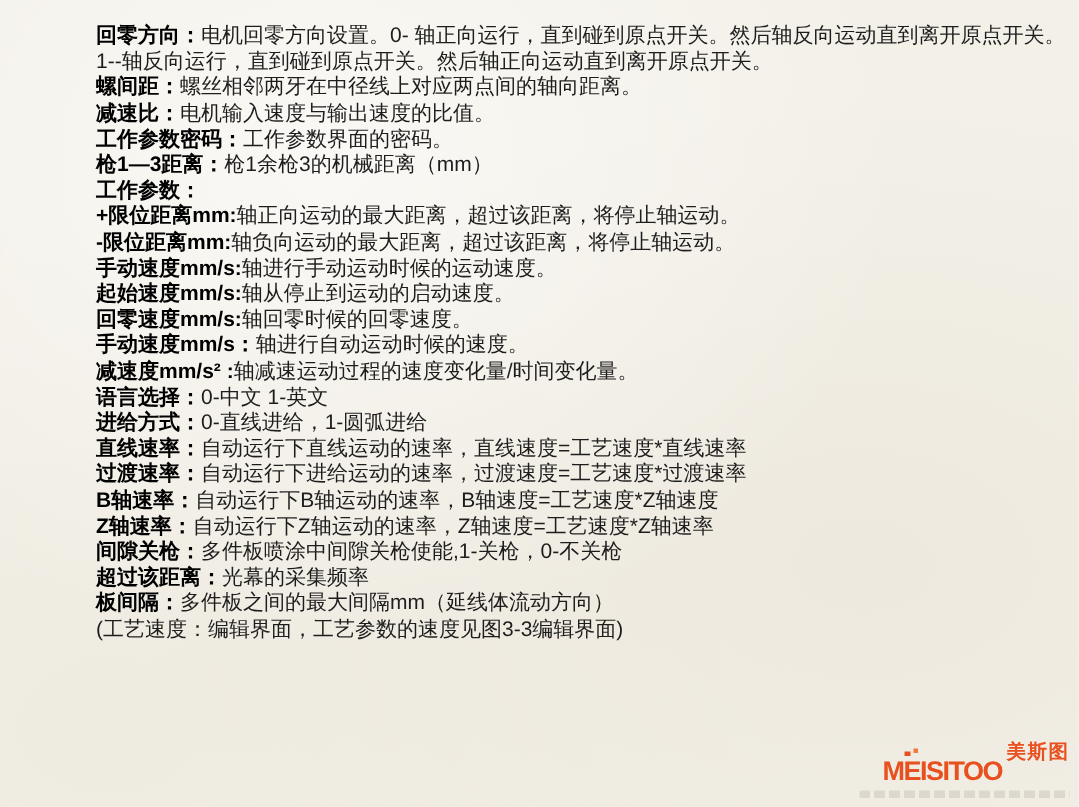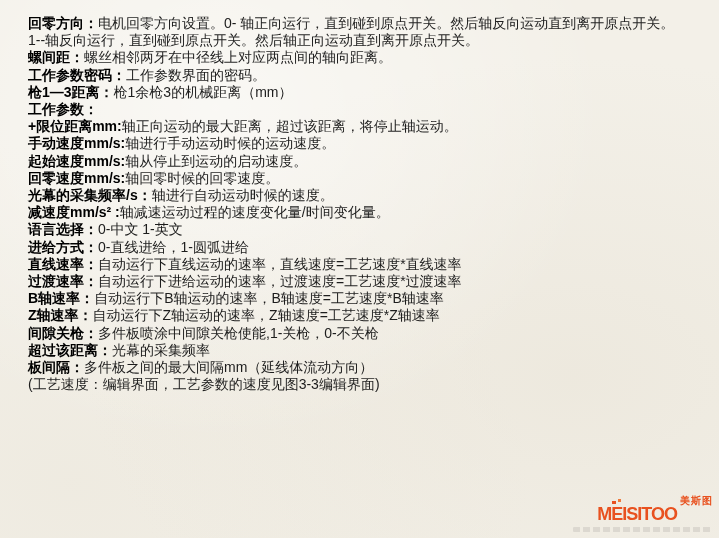--- a/index.html
+++ b/index.html
@@ -17,20 +17,21 @@
   .content {
     position:absolute;
     top:15px; left:28px; right:2px;
   }
   .line {
     font-size:14px;
     line-height:17.2px;
     color:#1d1d1d;
     white-space:nowrap;
     letter-spacing:0;
+    margin-left:36px;
   }
   .line .term {
     font-weight:bold;
     color:#000;
   }
   .logo {
     position:absolute;
     right:6px; bottom:6px;
     text-align:right;
   }
@@ -54,55 +55,57 @@
     background:#e8511f;
   }
   .logo-accent2 {
     position:absolute;
     left:21px; top:-5px;
     width:3px; height:3px;
     background:#ef7a3c;
   }
   .logo-cn {
     font-weight:bold;
-    font-size:10px;
+    font-size:13px;
     color:#e8511f;
     margin-left:3px;
     letter-spacing:1px;
   }
   .logo-watermark {
     width:140px; height:5px;
     margin-top:2px;
     margin-left:auto;
     background:repeating-linear-gradient(90deg,#dcd8d0 0 7px,rgba(220,216,208,0) 7px 10px);
     border-radius:1px;
   }
 </style>
 </head>
 <body>
 
 <div class="page">
   <div class="content">
     <div class="line"><span class="term">回零方向：</span><span>电机回零方向设置。0- 轴正向运行，直到碰到原点开关。然后轴反向运动直到离开原点开关。</span></div>
     <div class="line"><span class="term"></span><span>1--轴反向运行，直到碰到原点开关。然后轴正向运动直到离开原点开关。</span></div>
     <div class="line"><span class="term">螺间距：</span><span>螺丝相邻两牙在中径线上对应两点间的轴向距离。</span></div>
+    <div class="line"><span class="term">减速比：</span><span>电机输入速度与输出速度的比值。</span></div>
     <div class="line"><span class="term">工作参数密码：</span><span>工作参数界面的密码。</span></div>
     <div class="line"><span class="term">枪1—3距离：</span><span>枪1余枪3的机械距离（mm）</span></div>
     <div class="line"><span class="term">工作参数：</span><span></span></div>
     <div class="line"><span class="term">+限位距离mm:</span><span>轴正向运动的最大距离，超过该距离，将停止轴运动。</span></div>
+    <div class="line"><span class="term">-限位距离mm:</span><span>轴负向运动的最大距离，超过该距离，将停止轴运动。</span></div>
     <div class="line"><span class="term">手动速度mm/s:</span><span>轴进行手动运动时候的运动速度。</span></div>
     <div class="line"><span class="term">起始速度mm/s:</span><span>轴从停止到运动的启动速度。</span></div>
     <div class="line"><span class="term">回零速度mm/s:</span><span>轴回零时候的回零速度。</span></div>
-    <div class="line"><span class="term">光幕的采集频率/s：</span><span>轴进行自动运动时候的速度。</span></div>
+    <div class="line"><span class="term">手动速度mm/s：</span><span>轴进行自动运动时候的速度。</span></div>
     <div class="line"><span class="term">减速度mm/s² :</span><span>轴减速运动过程的速度变化量/时间变化量。</span></div>
     <div class="line"><span class="term">语言选择：</span><span>0-中文 1-英文</span></div>
     <div class="line"><span class="term">进给方式：</span><span>0-直线进给，1-圆弧进给</span></div>
     <div class="line"><span class="term">直线速率：</span><span>自动运行下直线运动的速率，直线速度=工艺速度*直线速率</span></div>
     <div class="line"><span class="term">过渡速率：</span><span>自动运行下进给运动的速率，过渡速度=工艺速度*过渡速率</span></div>
-    <div class="line"><span class="term">B轴速率：</span><span>自动运行下B轴运动的速率，B轴速度=工艺速度*B轴速率</span></div>
+    <div class="line"><span class="term">B轴速率：</span><span>自动运行下B轴运动的速率，B轴速度=工艺速度*Z轴速度</span></div>
     <div class="line"><span class="term">Z轴速率：</span><span>自动运行下Z轴运动的速率，Z轴速度=工艺速度*Z轴速率</span></div>
     <div class="line"><span class="term">间隙关枪：</span><span>多件板喷涂中间隙关枪使能,1-关枪，0-不关枪</span></div>
     <div class="line"><span class="term">超过该距离：</span><span>光幕的采集频率</span></div>
     <div class="line"><span class="term">板间隔：</span><span>多件板之间的最大间隔mm（延线体流动方向）</span></div>
     <div class="line"><span class="term"></span><span>(工艺速度：编辑界面，工艺参数的速度见图3-3编辑界面)</span></div>
   </div>
 
   <div class="logo">
     <div class="logo-row">
       <span class="logo-en">MEISITOO<span class="logo-accent"></span><span class="logo-accent2"></span></span>

